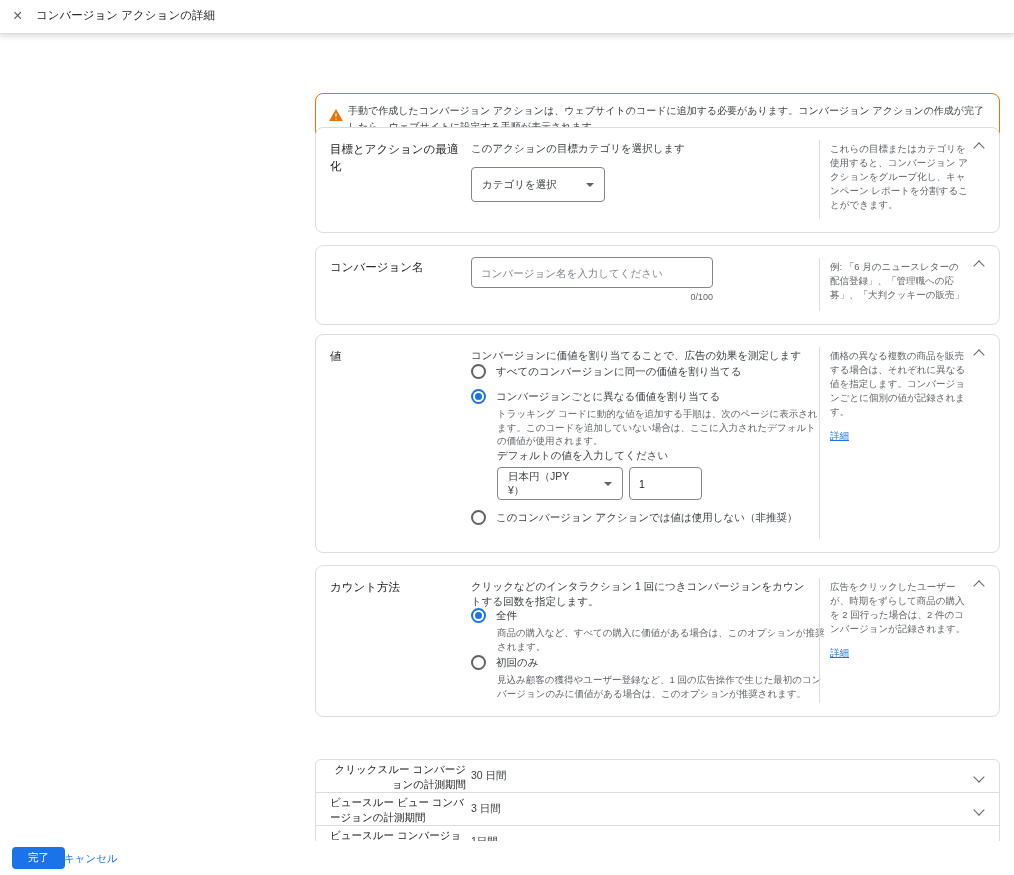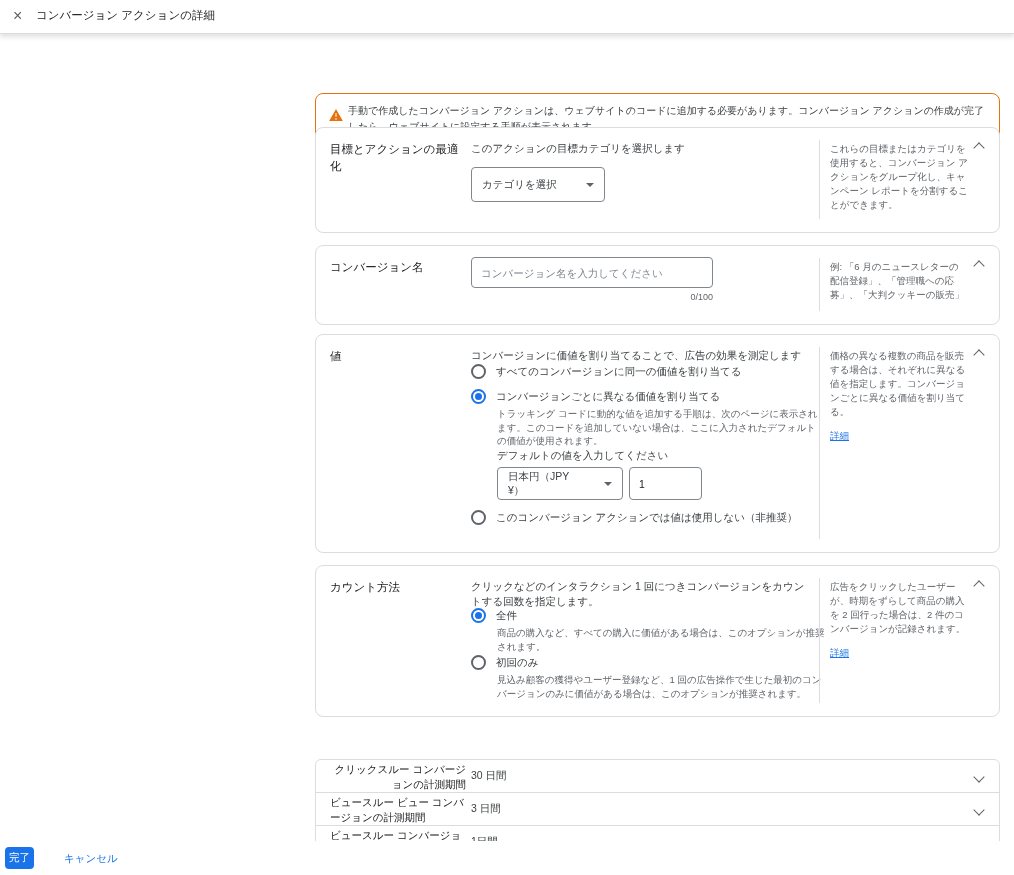--- a/index.html
+++ b/index.html
@@ -85,21 +85,21 @@
   .row-label { position:absolute; left:14px; top:2px; width:136px; font-size:10.5px; line-height:15px; color:#202124; }
   .row-value { position:absolute; left:155px; top:50%; transform:translateY(-50%); font-size:10.5px; color:#3c4043; }
   .acc-row .chev-down { top:13px; }
   .acc-partial { height:11px; overflow:hidden; border-bottom:none; }
   .acc-partial .row-label { top:5px; }
   .acc-partial .row-value { top:auto; transform:none; top:5px; }
   .badge-green { color:#188038; }
 
   
   .footer { position:absolute; left:0; top:841px; width:1014px; height:34px; background:#fff; z-index:6; }
-  .done-btn { position:absolute; left:5px; top:6px; height:22px; padding:0 4px; background:#1a73e8;
+  .done-btn { position:absolute; left:12px; top:6px; height:22px; padding:0 16px; background:#1a73e8;
     color:#fff; border:none; border-radius:4px; font-size:10.5px; font-family:inherit; cursor:pointer; }
   .cancel-link { position:absolute; left:64px; top:11px; font-size:10.5px; color:#1a73e8; cursor:pointer; }
 </style>
 </head>
 <body>
 
 <div class="header">
   <span class="close-x">×</span>
   <span class="dlg-title">コンバージョン アクションの詳細</span>
 </div>
@@ -157,21 +157,21 @@
   </div>
   <input class="txt-input amount" value="1" style="">
 
   <div class="radio-row opt3">
     <span class="radio"></span>
     <span class="radio-lbl">このコンバージョン アクションでは値は使用しない（非推奨）</span>
   </div>
 
   <div class="vdiv"></div>
   <div class="help-col">
-    <span>価格の異なる複数の商品を販売する場合は、それぞれに異なる値を指定します。コンバージョンごとに異なる価値を割り当てる。</span><br>
+    <span>価格の異なる複数の商品を販売する場合は、それぞれに異なる値を指定します。コンバージョンごとに個別の値が記録されます。</span><br>
     <span class="help-link">詳細</span>
   </div>
   <span class="chev chev-up"></span>
 </div>
 
 <div class="card card-count">
   <div class="card-label">カウント方法</div>
   <div class="desc">クリックなどのインタラクション 1 回につきコンバージョンをカウントする回数を指定します。</div>
 
   <div class="radio-row optA">

